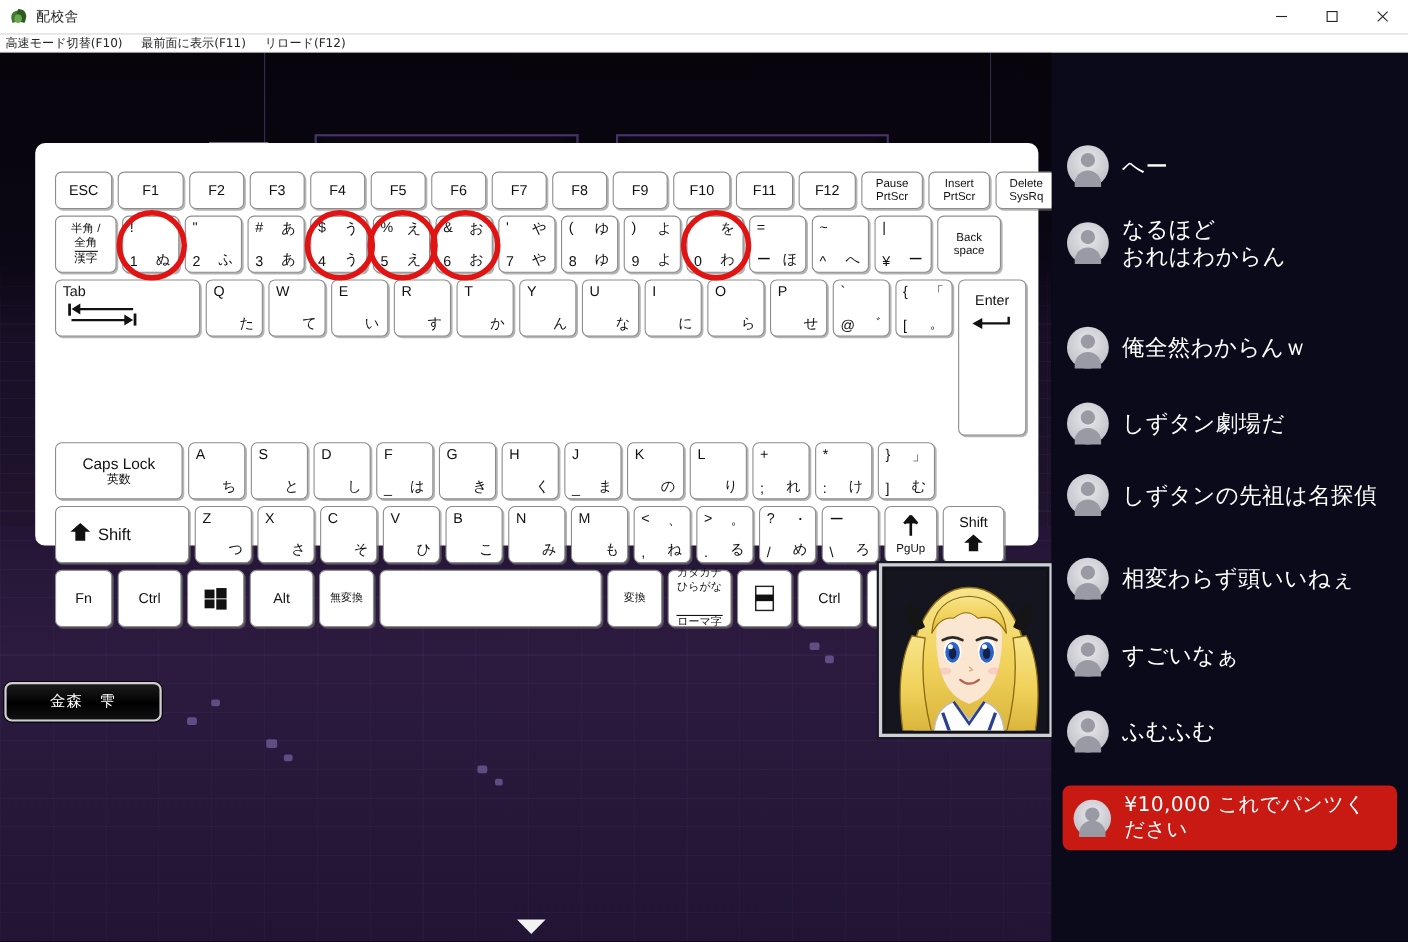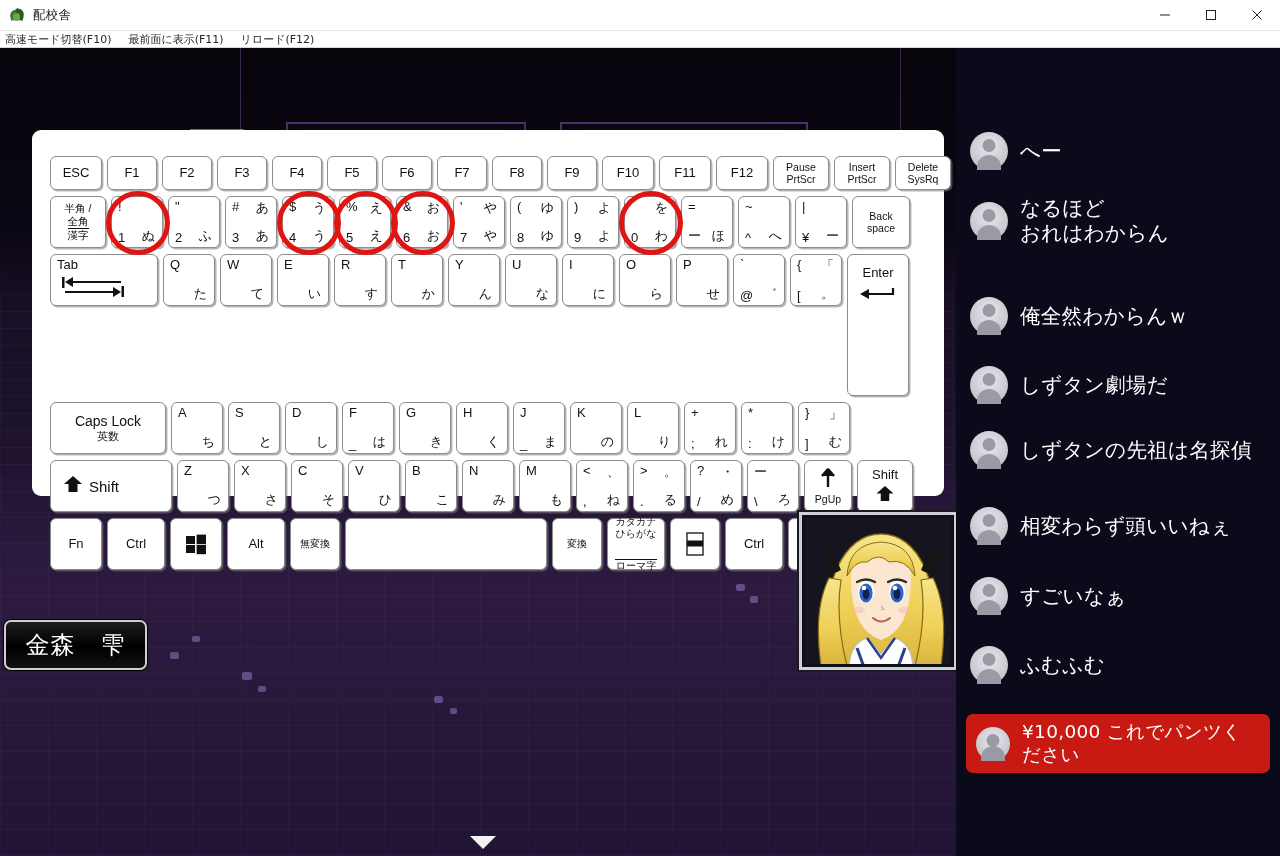--- a/index.html
+++ b/index.html
@@ -126,25 +126,25 @@
   
   .portrait {
     position:absolute; left:799px; top:512px; width:158px; height:158px;
     background:#101018; border:3px solid #cfcfd8;
     box-shadow:0 0 0 2px #1a1a22;
   }
   .pt-face { position:absolute; inset:3px; overflow:hidden; background:#1b1b24; }
 
   
   .nameplate {
-    position:absolute; left:4px; top:620px; width:143px; height:50px;
+    position:absolute; left:4px; top:620px; width:143px; height:36px;
     background:linear-gradient(180deg,#1c1c1c,#000 55%,#111);
     border:2px solid #cfcfcf; border-radius:7px;
     display:flex; align-items:center; justify-content:center;
-    color:#fff; font-size:24px; letter-spacing:1px;
+    color:#fff; font-size:14px; letter-spacing:1px;
     font-family:"DejaVu Sans","Liberation Sans",sans-serif;
     box-shadow:0 0 0 1px #000;
   }
   .dialogue {
     position:absolute; left:2px; top:676px; width:952px; height:170px;
     background:linear-gradient(180deg,#2a2a2a 0%,#111 7%,#000 45%,#0a0a0a 100%);
     border-top:3px solid #d9d9d9; border-left:2px solid #9a9a9a;
     border-right:2px solid #9a9a9a;
   }
   .dlg-text {
@@ -275,21 +275,21 @@
     </div>
 
   </div>
 
   <div class="kbd">
     <div class="kbd-inner" id="kbd-inner">
         <div class="krow">
           <div class="key" style="width: 52px; height: 34px;">
             <span class="c">ESC</span>
           </div>
-          <div class="key" style="width: 50px; height: 34px;">
+          <div class="key" style="width: 60px; height: 34px;">
             <span class="c">F1</span>
           </div>
           <div class="key" style="width: 50px; height: 34px;">
             <span class="c">F2</span>
           </div>
           <div class="key" style="width: 50px; height: 34px;">
             <span class="c">F3</span>
           </div>
           <div class="key" style="width: 50px; height: 34px;">
             <span class="c">F4</span>
@@ -423,21 +423,21 @@
             <span class="br">ー</span>
           </div>
           <div class="key" style="width: 58px; height: 52px;">
             <span class="stack">
               <span>Back</span>
               <span>space</span>
             </span>
           </div>
         </div>
         <div class="krow">
-          <div class="key" style="width: 108px; height: 52px;">
+          <div class="key" style="width: 132px; height: 52px;">
             <span class="tl">Tab</span>
             <span style="position:absolute;left:8px;bottom:3px;"><svg width="68" height="22" viewBox="0 0 68 22">
                 <path d="M10 6 H62" stroke="#111" stroke-width="2"></path>
                 <path d="M14 1 L6 6 L14 11 Z" fill="#111"></path>
                 <path d="M6 16 H58" stroke="#111" stroke-width="2"></path>
                 <path d="M54 11 L62 16 L54 21 Z" fill="#111"></path>
                 <rect x="3" y="1" width="2.5" height="11" fill="#111"></rect>
                 <rect x="62.5" y="10" width="2.5" height="11" fill="#111"></rect>
               </svg></span>
           </div>

